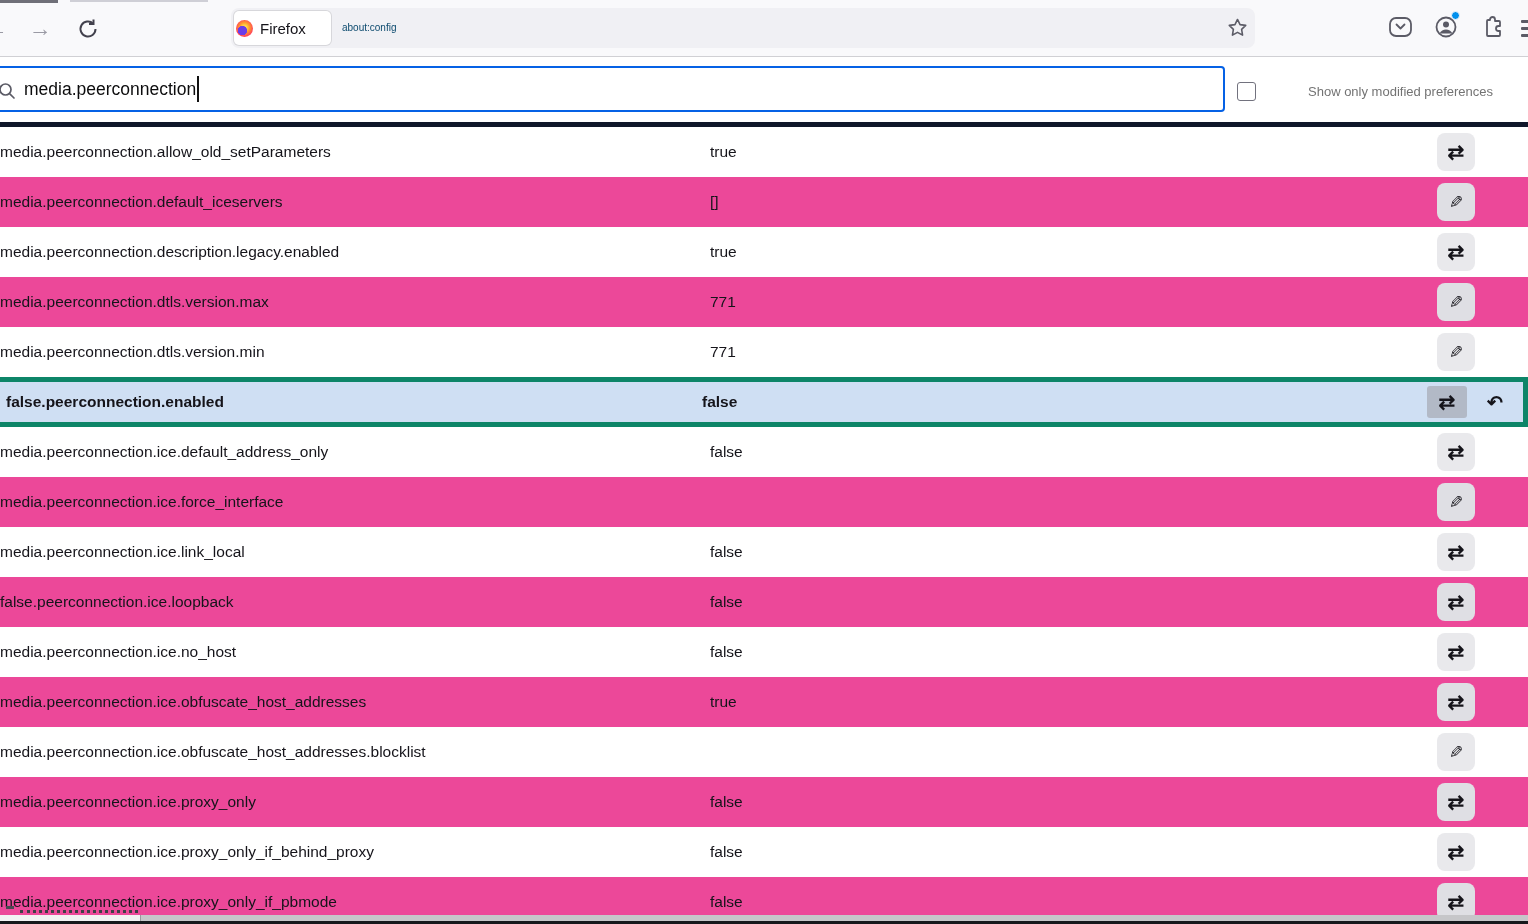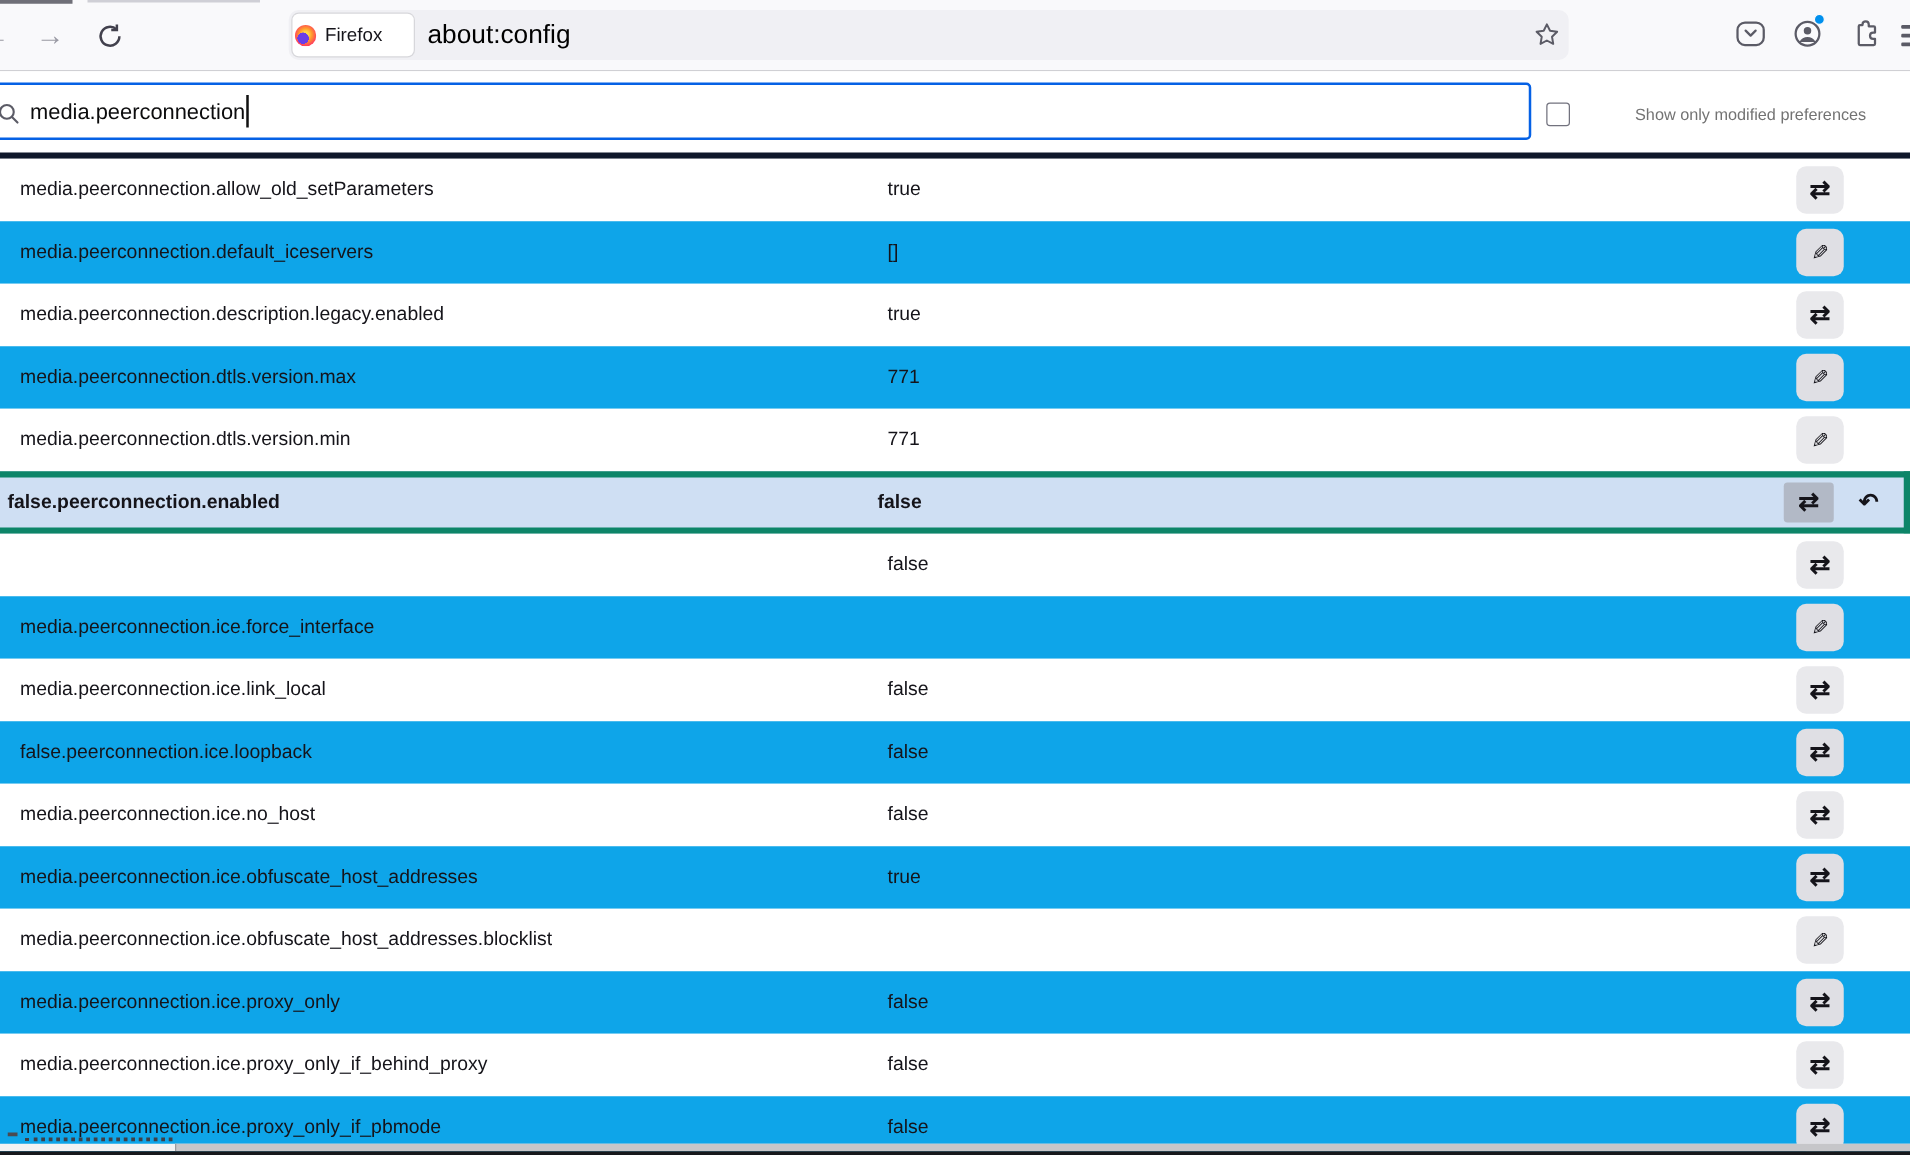--- a/index.html
+++ b/index.html
@@ -17,21 +17,21 @@
   .reload  { left:74px;  width:28px; }
   .urlbar { position:absolute; left:231px; top:8px; width:1024px; height:40px;
     background:#f0f0f4; border-radius:8px; }
   .chip { position:absolute; left:3px; top:3px; width:97px; height:34px; background:#fff;
     border-radius:5px; box-shadow:0 0 0 1px rgba(0,0,0,.10); display:flex; align-items:center;
     gap:7px; padding-left:2px; }
   .fx-logo { width:17px; height:17px; border-radius:50%;
     background: radial-gradient(circle at 38% 62%, #6a3de8 0 30%, rgba(0,0,0,0) 31%),
                 radial-gradient(circle at 50% 45%, #ffd54a 0 18%, #ff9a2e 40%, #ff3b5c 72%, #c4006e 100%); }
   .chip-label { font-size:15px; color:#15141a; }
-  .url-text { position:absolute; left:111px; top:0; line-height:40px; font-size:21px; color:#000000; }
+  .url-text { position:absolute; left:111px; top:0; line-height:40px; font-size:10px; color:#0c4a6e; }
   .star { position:absolute; right:7px; top:9px; }
   .right-ico { position:absolute; top:15px; }
   .pocket { left:1388px; }
   .account { left:1434px; }
   .acct-dot { position:absolute; left:1451px; top:11px; width:9px; height:9px; border-radius:50%;
     background:#0090ed; border:1.5px solid #f9f9fb; }
   .extensions { left:1481px; }
   .menu-sliver { position:absolute; left:1521px; top:20px; width:12px; display:flex;
     flex-direction:column; gap:4.5px; }
   .menu-sliver i { display:block; height:2.5px; background:#5b5b66; border-radius:1px; }
@@ -45,23 +45,23 @@
   .search-text { margin-left:32px; font-size:17.5px; color:#0c0c0d; white-space:pre; }
   .caret { display:inline-block; width:1.5px; height:26px; background:#111; vertical-align:middle; margin-left:1px; }
   .checkbox { position:absolute; left:1237px; top:25px; width:19px; height:19px;
     border:1px solid #72727e; border-radius:3px; background:#fff; }
   .check-label { position:absolute; left:1308px; top:0; line-height:70px; font-size:13px;
     color:#737373; white-space:nowrap; }
 
   
   .rows { position:absolute; left:0; top:127px; width:1528px; }
   .row { position:relative; width:1528px; height:50px; background:#fff; }
-  .row.alt { background:#0ea5e9; }
+  .row.alt { background:#ec4899; }
   .pname, .pvalue { position:absolute; top:0; line-height:50px; font-size:15.5px; color:#15141a; white-space:nowrap; }
-  .pname { left:16px; }
+  .pname { left:0; }
   .pvalue { left:710px; }
   .actions { position:absolute; right:53px; top:6px; display:flex; gap:8px; }
   .abtn { width:38px; height:38px; border:none; border-radius:8px; background:#e9e9ec;
     display:flex; align-items:center; justify-content:center; padding:0; }
   .row.alt .abtn { background:#dfdfe4; }
   .glyph { color:#15141a; }
   .glyph.toggle { font-size:20px; font-weight:700; line-height:1; }
   .glyph.edit { font-size:17px; transform:scaleX(-1); line-height:1; }
   .glyph.undo { font-size:19px; font-weight:700; line-height:1; }
 
@@ -215,20 +215,21 @@
       <span class="actions">
         <button class="abtn">
           <span class="glyph toggle">⇄</span>
         </button>
         <button class="rbtn">
           <span class="glyph undo">↶</span>
         </button>
       </span>
     </div>
     <div class="row">
+      <span class="pname">media.peerconnection.ice.default_address_only</span>
       <span class="pvalue">false</span>
       <span class="actions">
         <button class="abtn">
           <span class="glyph toggle">⇄</span>
         </button>
       </span>
     </div>
     <div class="row alt">
       <span class="pname">media.peerconnection.ice.force_interface</span>
       <span class="pvalue"></span>

